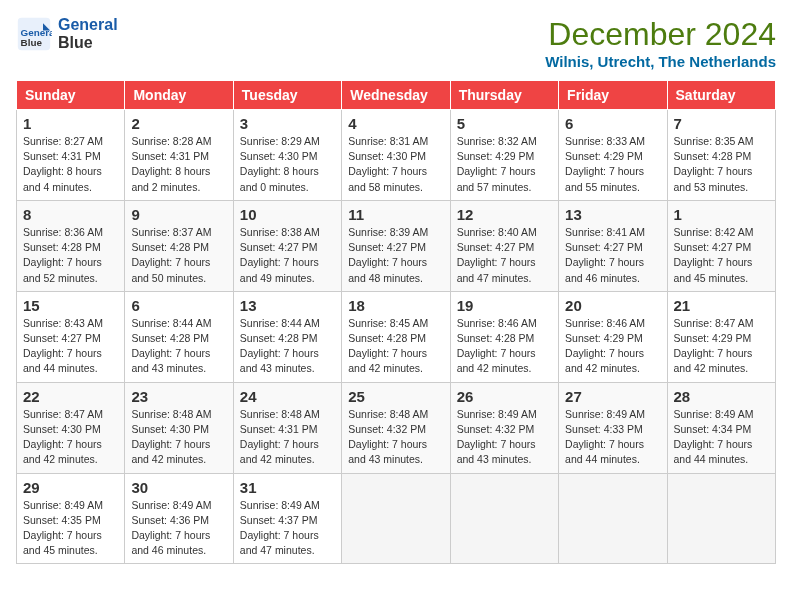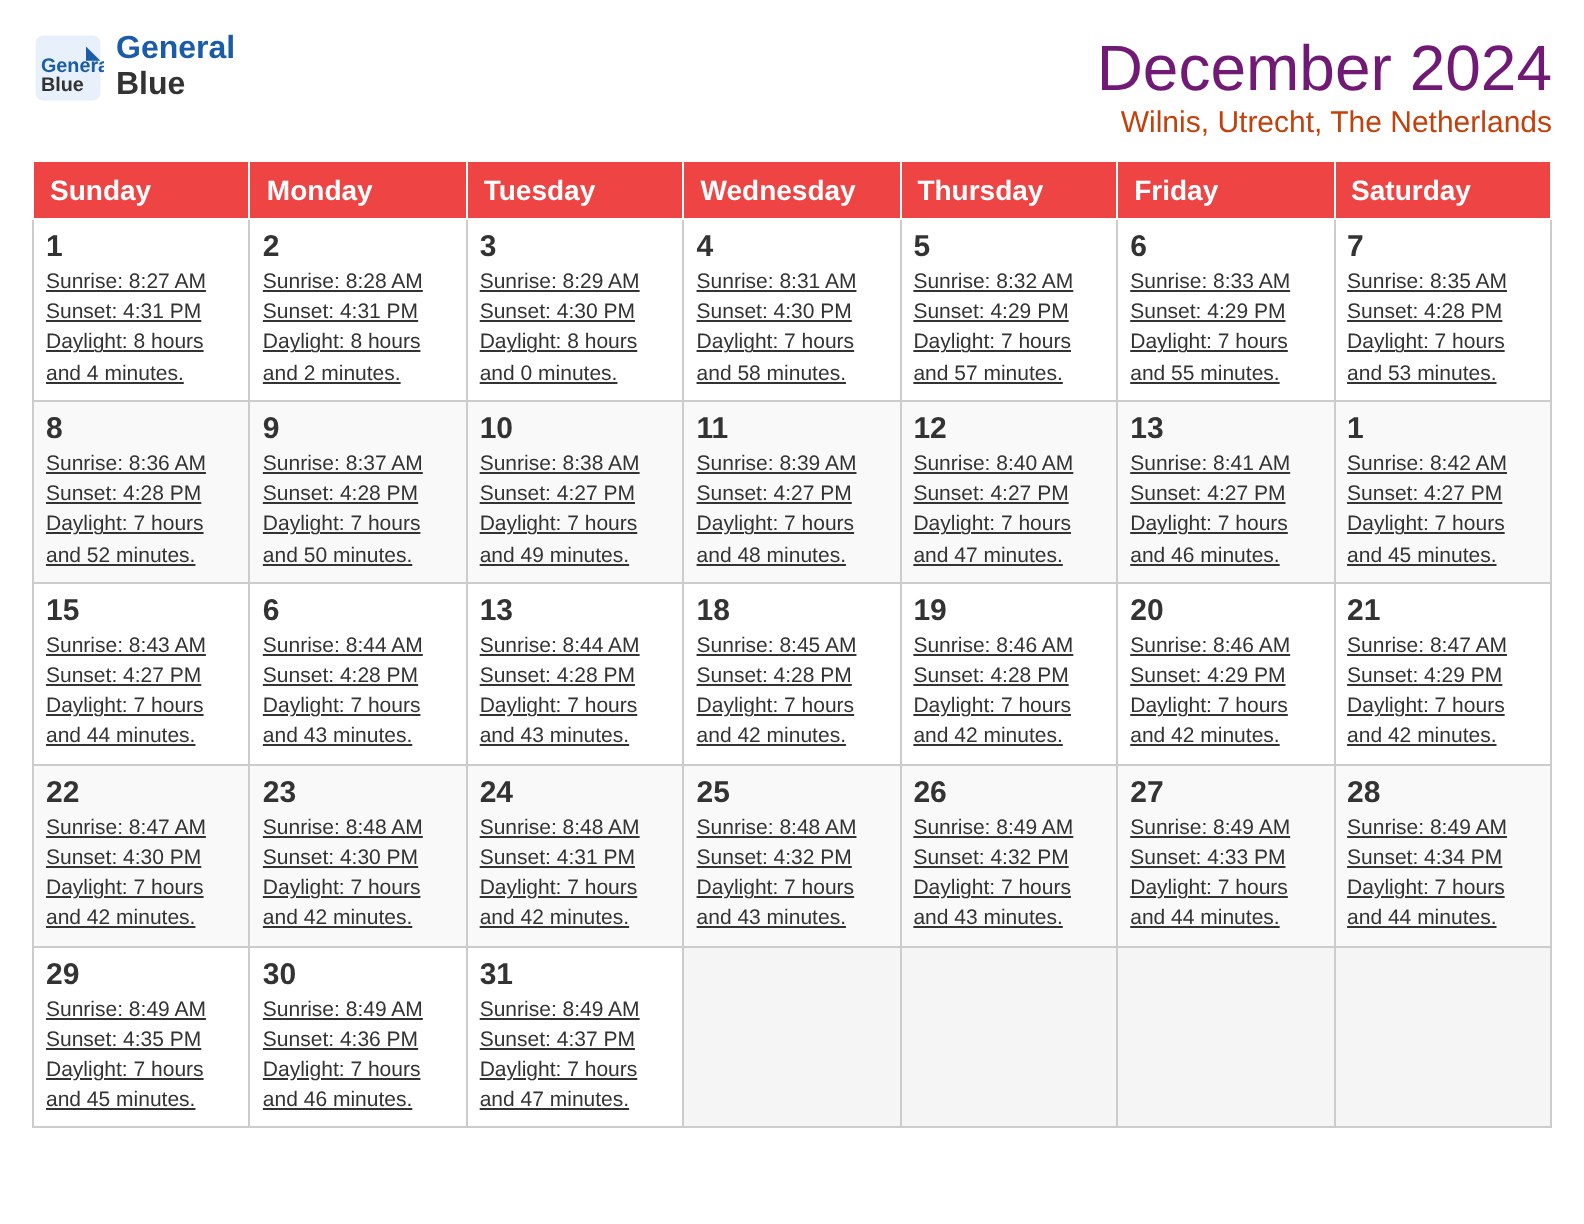--- a/index.html
+++ b/index.html
@@ -19,22 +19,22 @@
     .logo {
       display: flex;
       align-items: center;
       gap: 6px;
     }
     .logo-icon {
       width: 36px;
       height: 36px;
     }
     .title-block { text-align: right; }
-    .title-block h1 { font-size: 32px; color: #701a75; font-weight: normal; }
-    .title-block h2 { font-size: 15px; color: #c2410c; font-weight: normal; }
+    .title-block h1 { font-size: 32px; color: #4d7c0f; font-weight: normal; }
+    .title-block h2 { font-size: 15px; color: #0369a1; font-weight: bold; }
 
     .calendar { width: 100%; border-collapse: collapse; }
     .calendar th {
       background: #ef4444;
       color: #fff;
       text-align: left;
       padding: 6px 8px;
       font-size: 14px;
       font-weight: bold;
       border: 1px solid #fff;
@@ -48,21 +48,21 @@
       color: #333;
       background: #fff;
     }
     .calendar td.empty { background: #f5f5f5; }
     .day-num {
       font-size: 15px;
       font-weight: bold;
       display: block;
       margin-bottom: 2px;
     }
-    .day-info { line-height: 1.45; font-size: 10.5px; color: #333; text-decoration: underline; }
+    .day-info { line-height: 1.45; font-size: 10.5px; color: #333; }
     tr:nth-child(even) td:not(.empty) { background: #f9f9f9; }
   </style>
 </head>
 <body>
 
 <div class="header">
   <div class="logo">
     <svg class="logo-icon" viewBox="0 0 40 40">
       <rect x="2" y="2" width="36" height="36" rx="4" fill="#e8f0fb"></rect>
       <text x="5" y="22" font-size="11" font-weight="bold" fill="#1a5ca8" font-family="Arial">General</text>

